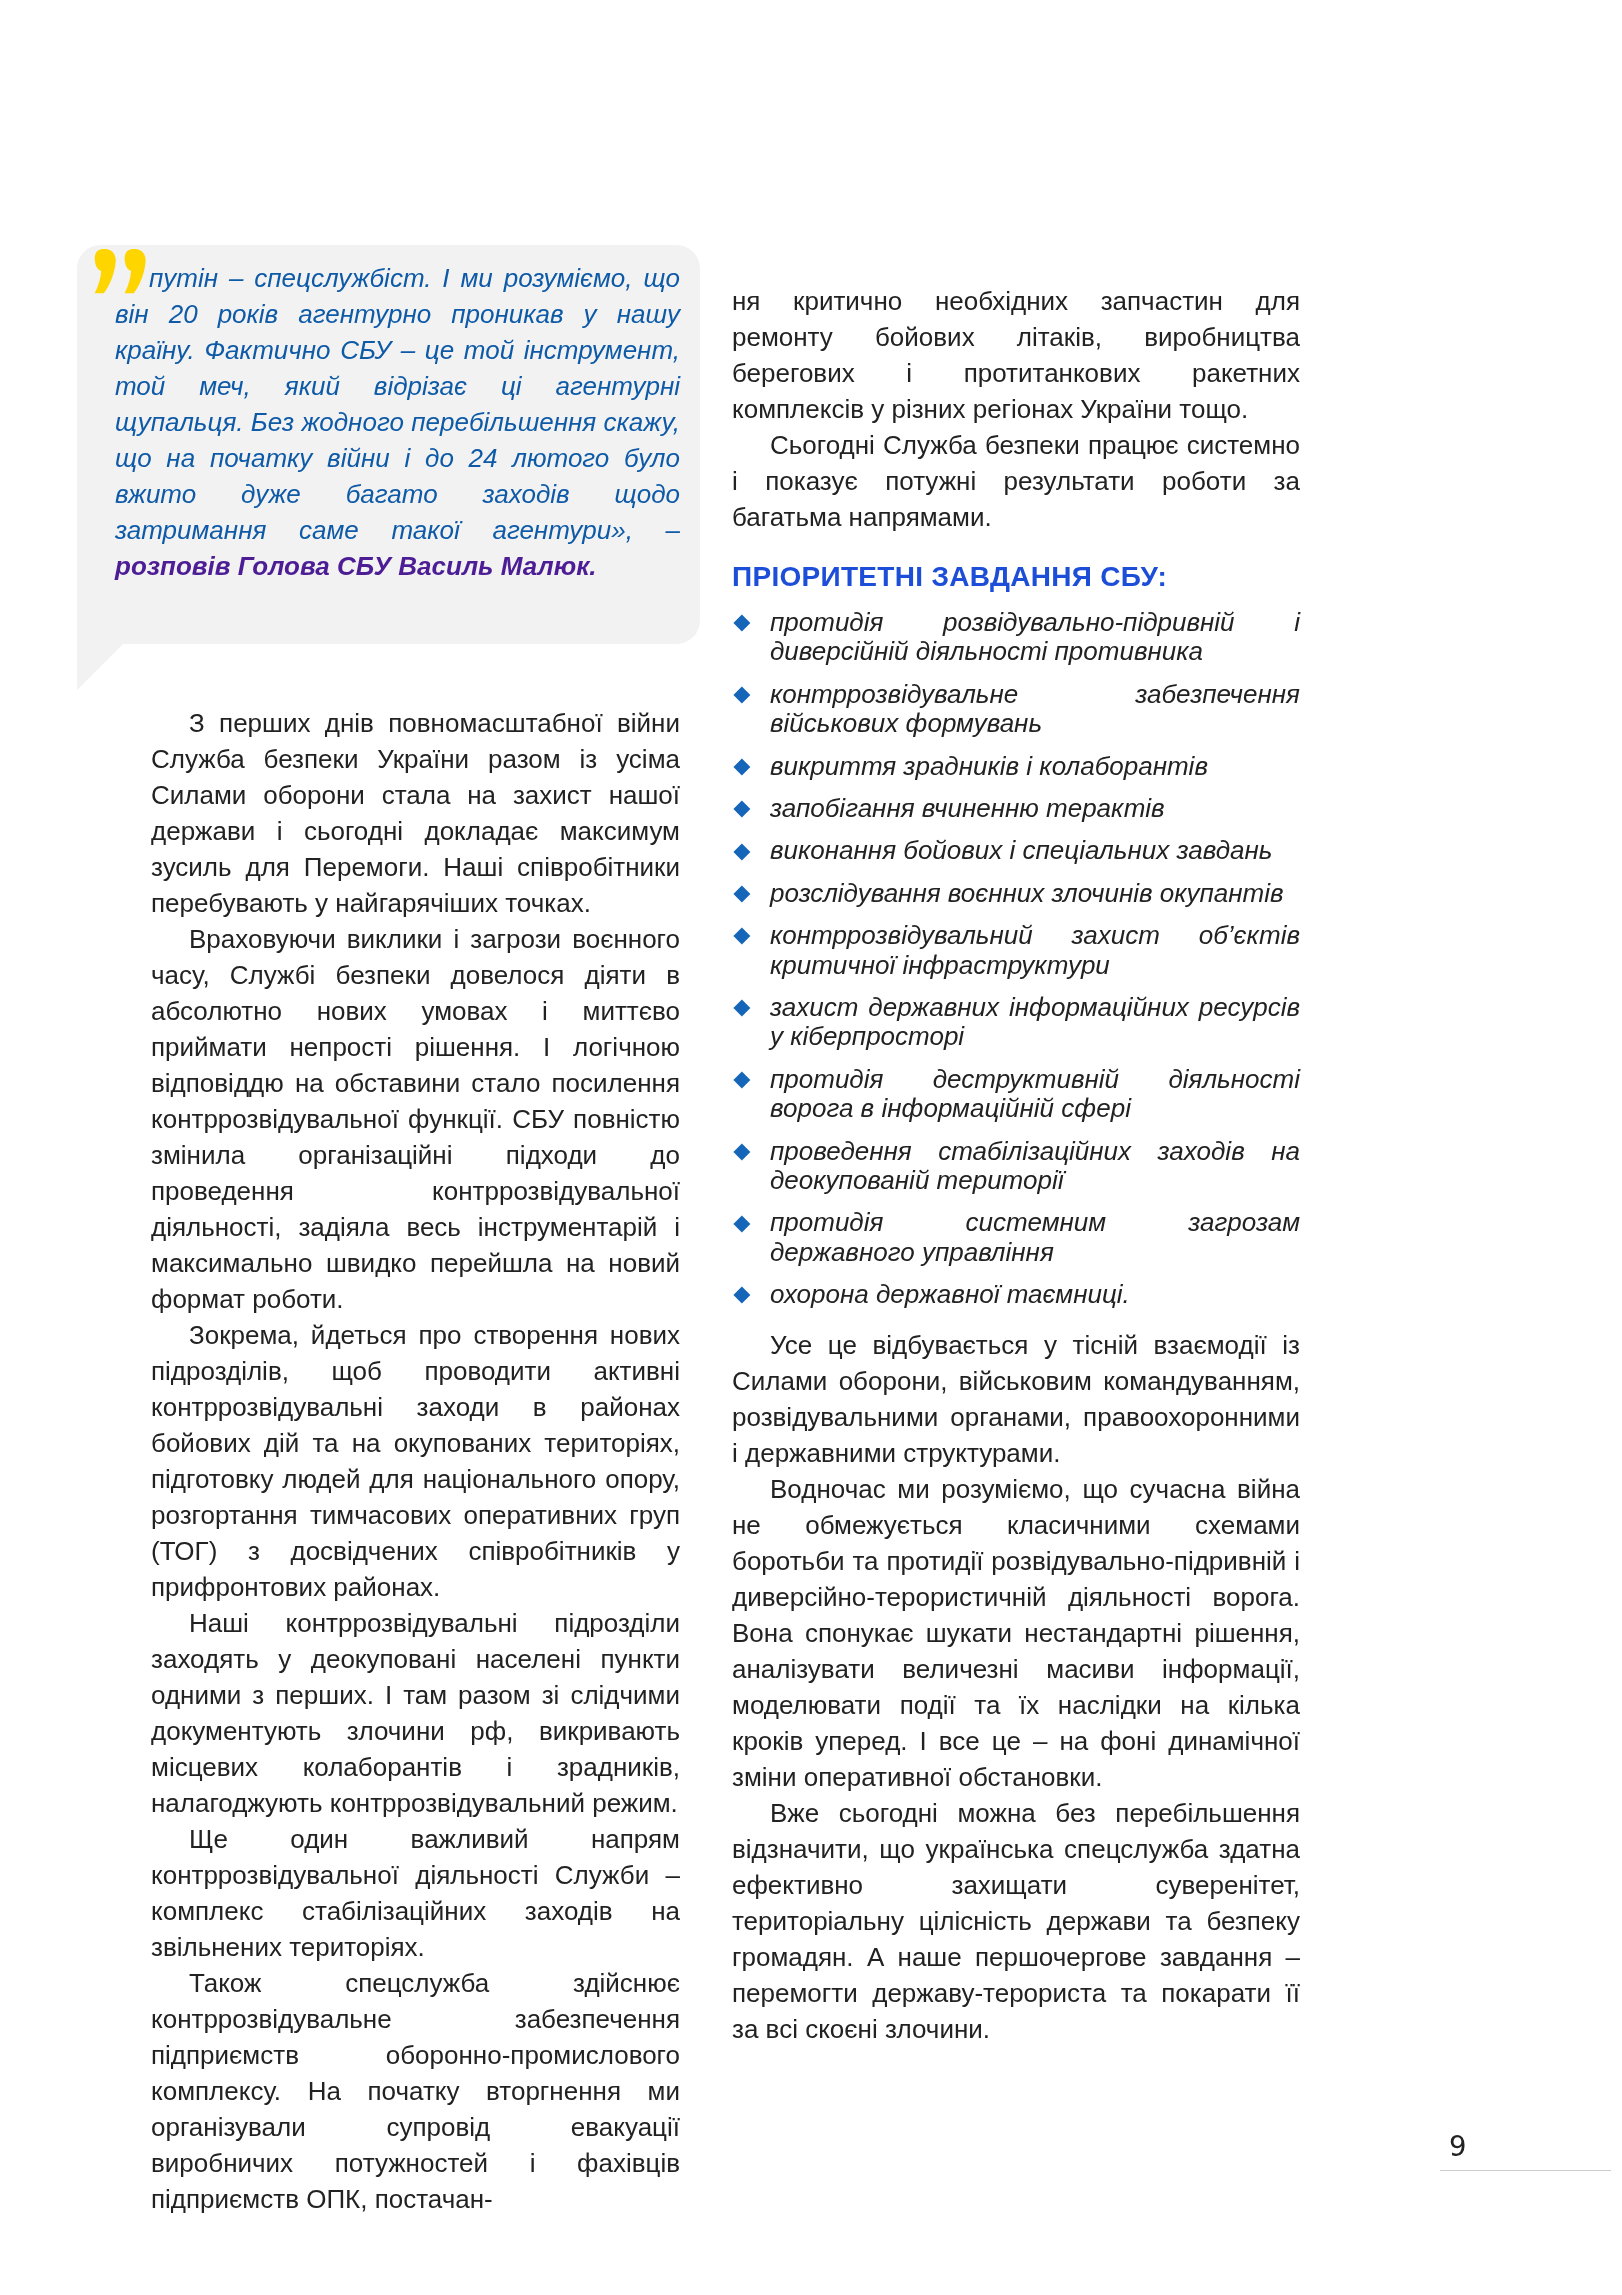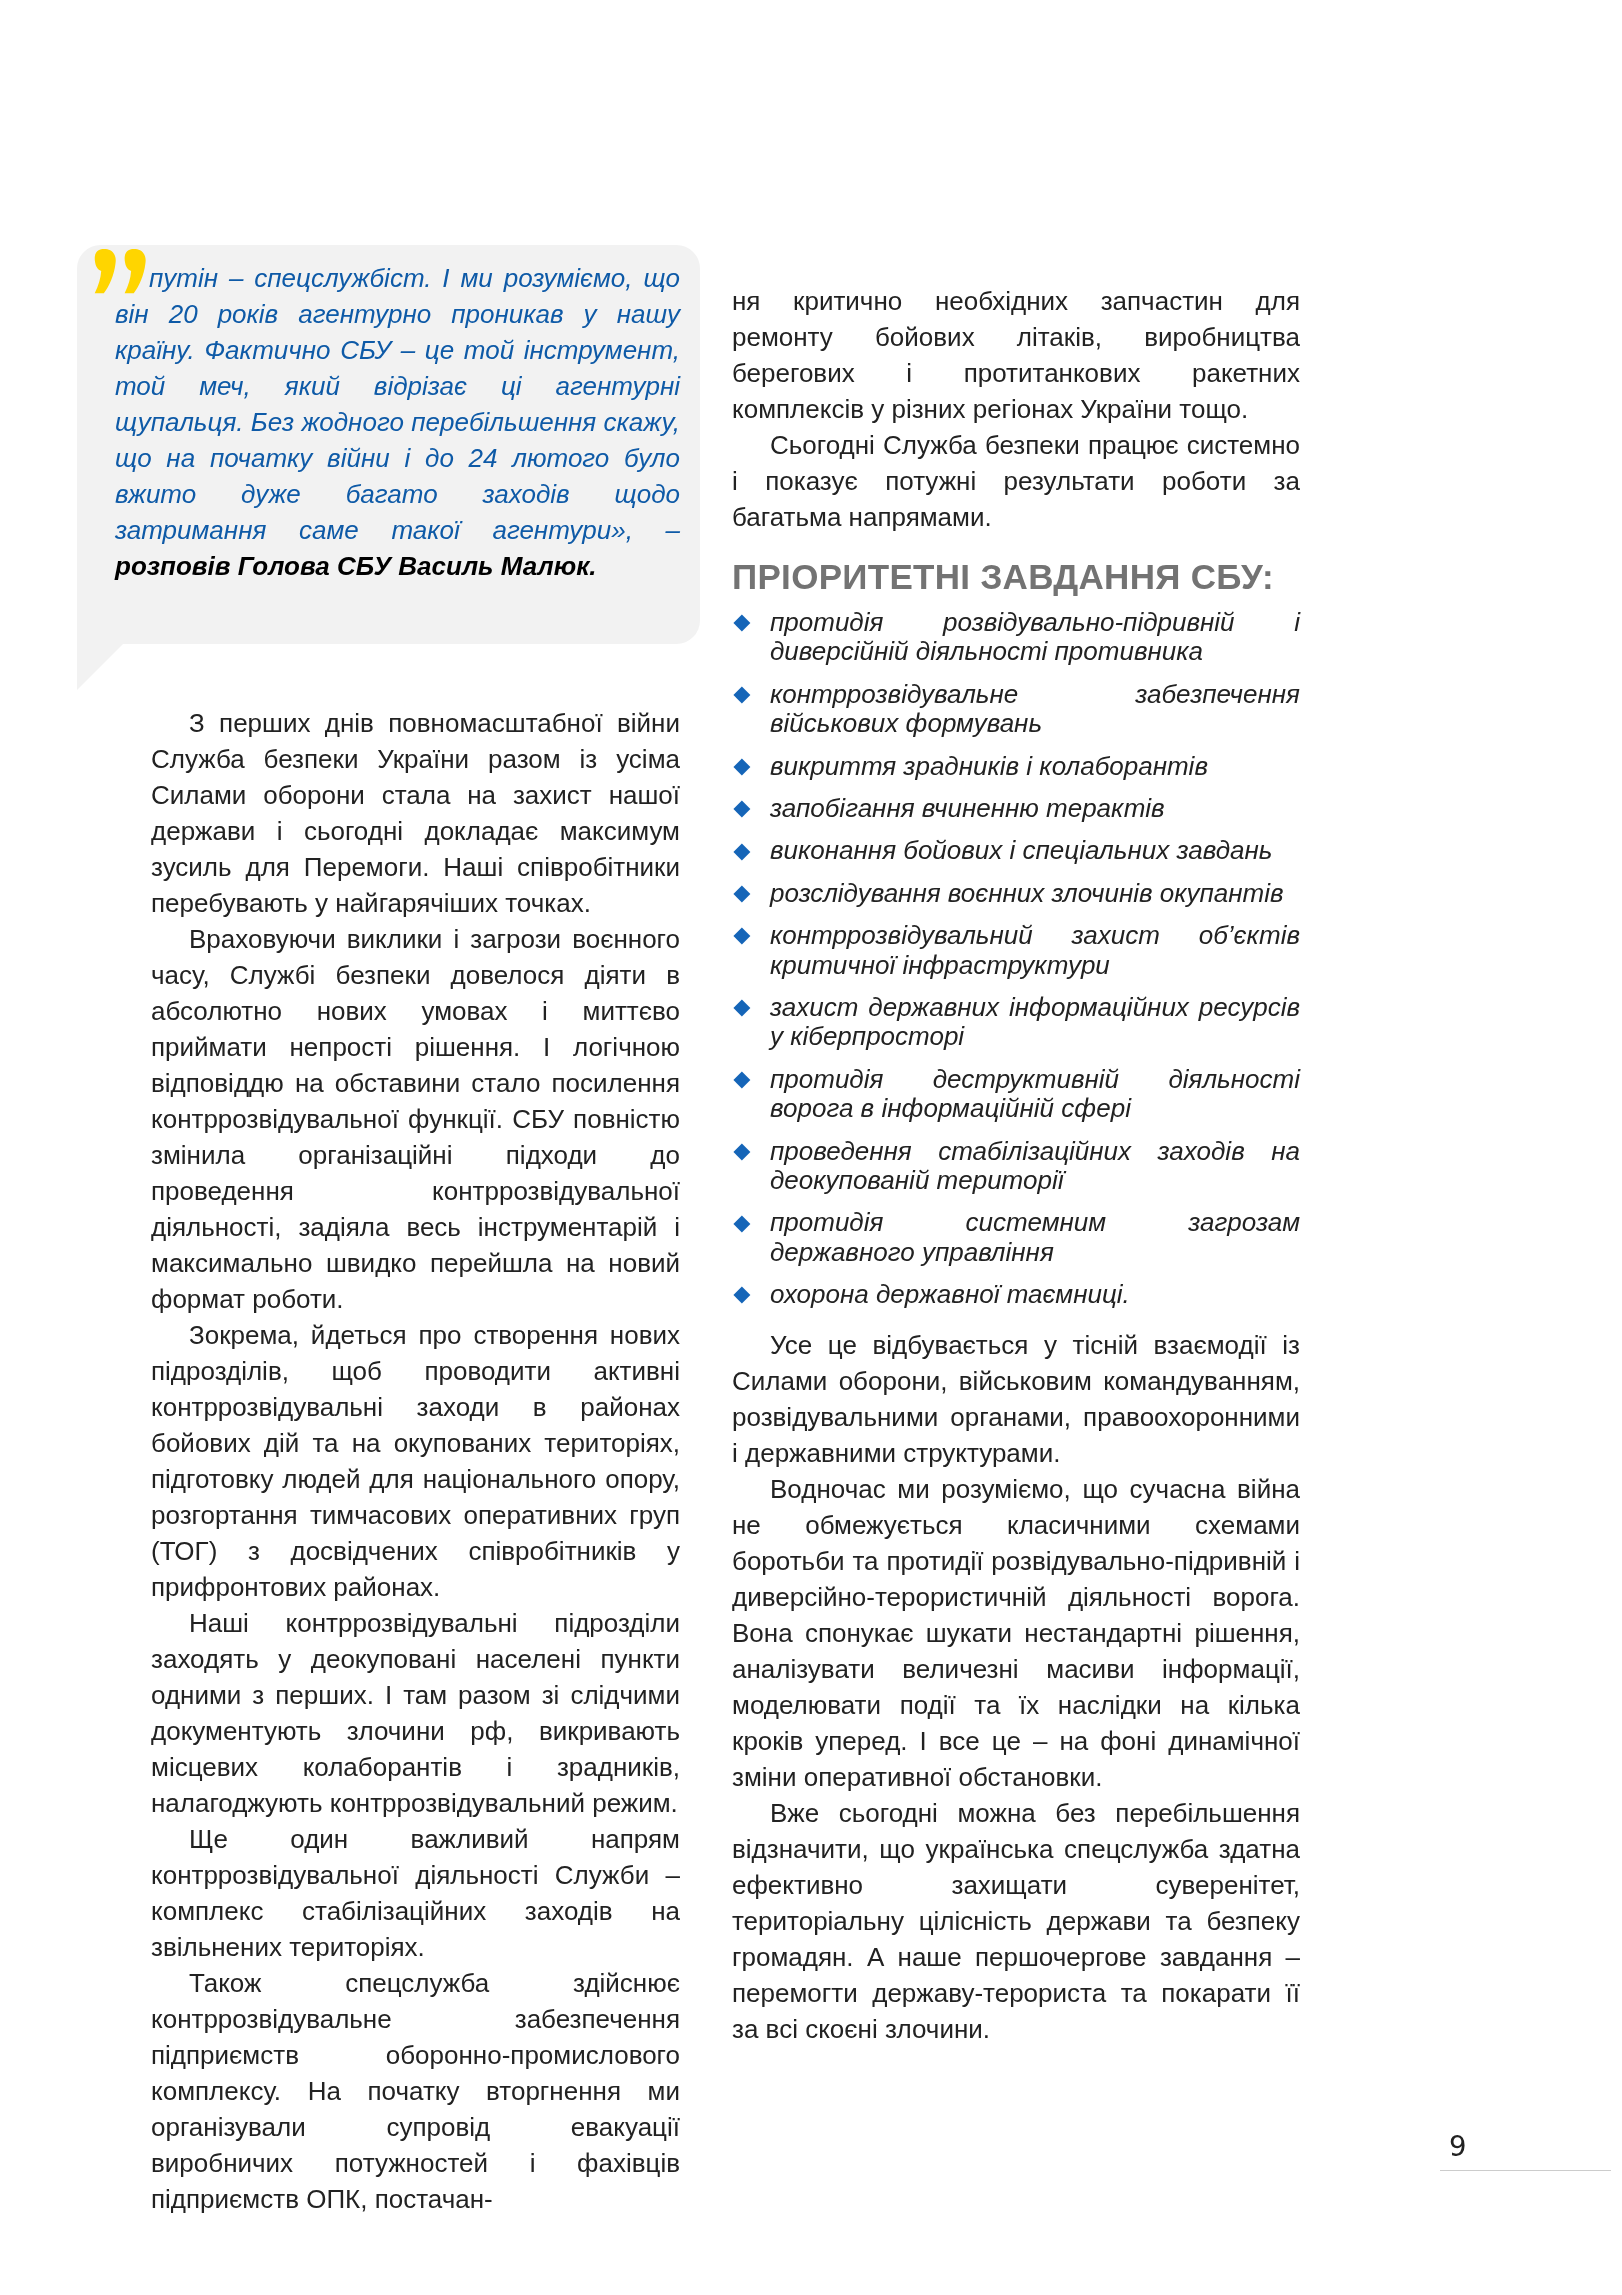--- a/index.html
+++ b/index.html
@@ -10,31 +10,31 @@
   .quote-box { position: absolute; left: 77px; top: 245px; width: 623px; height: 399px;
                background: #f2f2f2; border-radius: 23.6px 23.6px 23.6px 0; }
   .quote-tail { position: absolute; left: 77px; top: 644px; width: 0; height: 0;
                 border-top: 46px solid #f2f2f2; border-right: 46px solid transparent; }
   .quote-mark { position: absolute; left: 92px; top: 249px; width: 62px; height: 52px; }
   .quote-text { position: absolute; left: 115px; top: 260px; width: 565px;
                 font-family: "Liberation Sans", sans-serif; font-style: italic;
                 font-size: 26px; line-height: 36px; color: #0e5aa7; text-align: justify;
                 text-align-last: left; }
   .quote-text .indent-first { display: inline-block; width: 34px; }
-  .quote-text .attrib { font-weight: bold; color: #000000; }
+  .quote-text .attrib { font-weight: bold; color: #4c1d95; }
 
   
   .col { position: absolute; font-family: "Liberation Sans", sans-serif; font-size: 26px;
          line-height: 36px; color: #222; text-align: justify; margin-top: 20px; }
   .col-left { left: 151px; top: 685px; width: 529px; }
   .col-right { left: 732px; top: 263px; width: 568px; }
   .col p { margin: 0; text-indent: 38px; text-align-last: left; }
   .col p.cont { text-indent: 0; }
 
-  .section-heading { color: #737373; font-weight: bold; font-size: 35px; line-height: 35px;
+  .section-heading { color: #1d4ed8; font-weight: bold; font-size: 28px; line-height: 35px;
                      margin: 23.6px 0 14.4px 0; letter-spacing: 0.3px; }
 
   ul.tasks { list-style: none; margin: 0 0 17px 0; padding: 0; }
   ul.tasks li { position: relative; padding-left: 38px; margin-bottom: 13px;
                 line-height: 29.4px; text-align: justify; text-align-last: left; font-style: italic; }
   ul.tasks li .bullet { position: absolute; left: 3.9px; top: 9.2px; width: 11.8px; height: 11.8px;
                         background: #1565b8; transform: rotate(45deg); }
 
   .page-number { position: absolute; left: 1449px; top: 2130px; font-size: 27.5px; color: #222;
                  font-family: "DejaVu Sans", sans-serif; }

